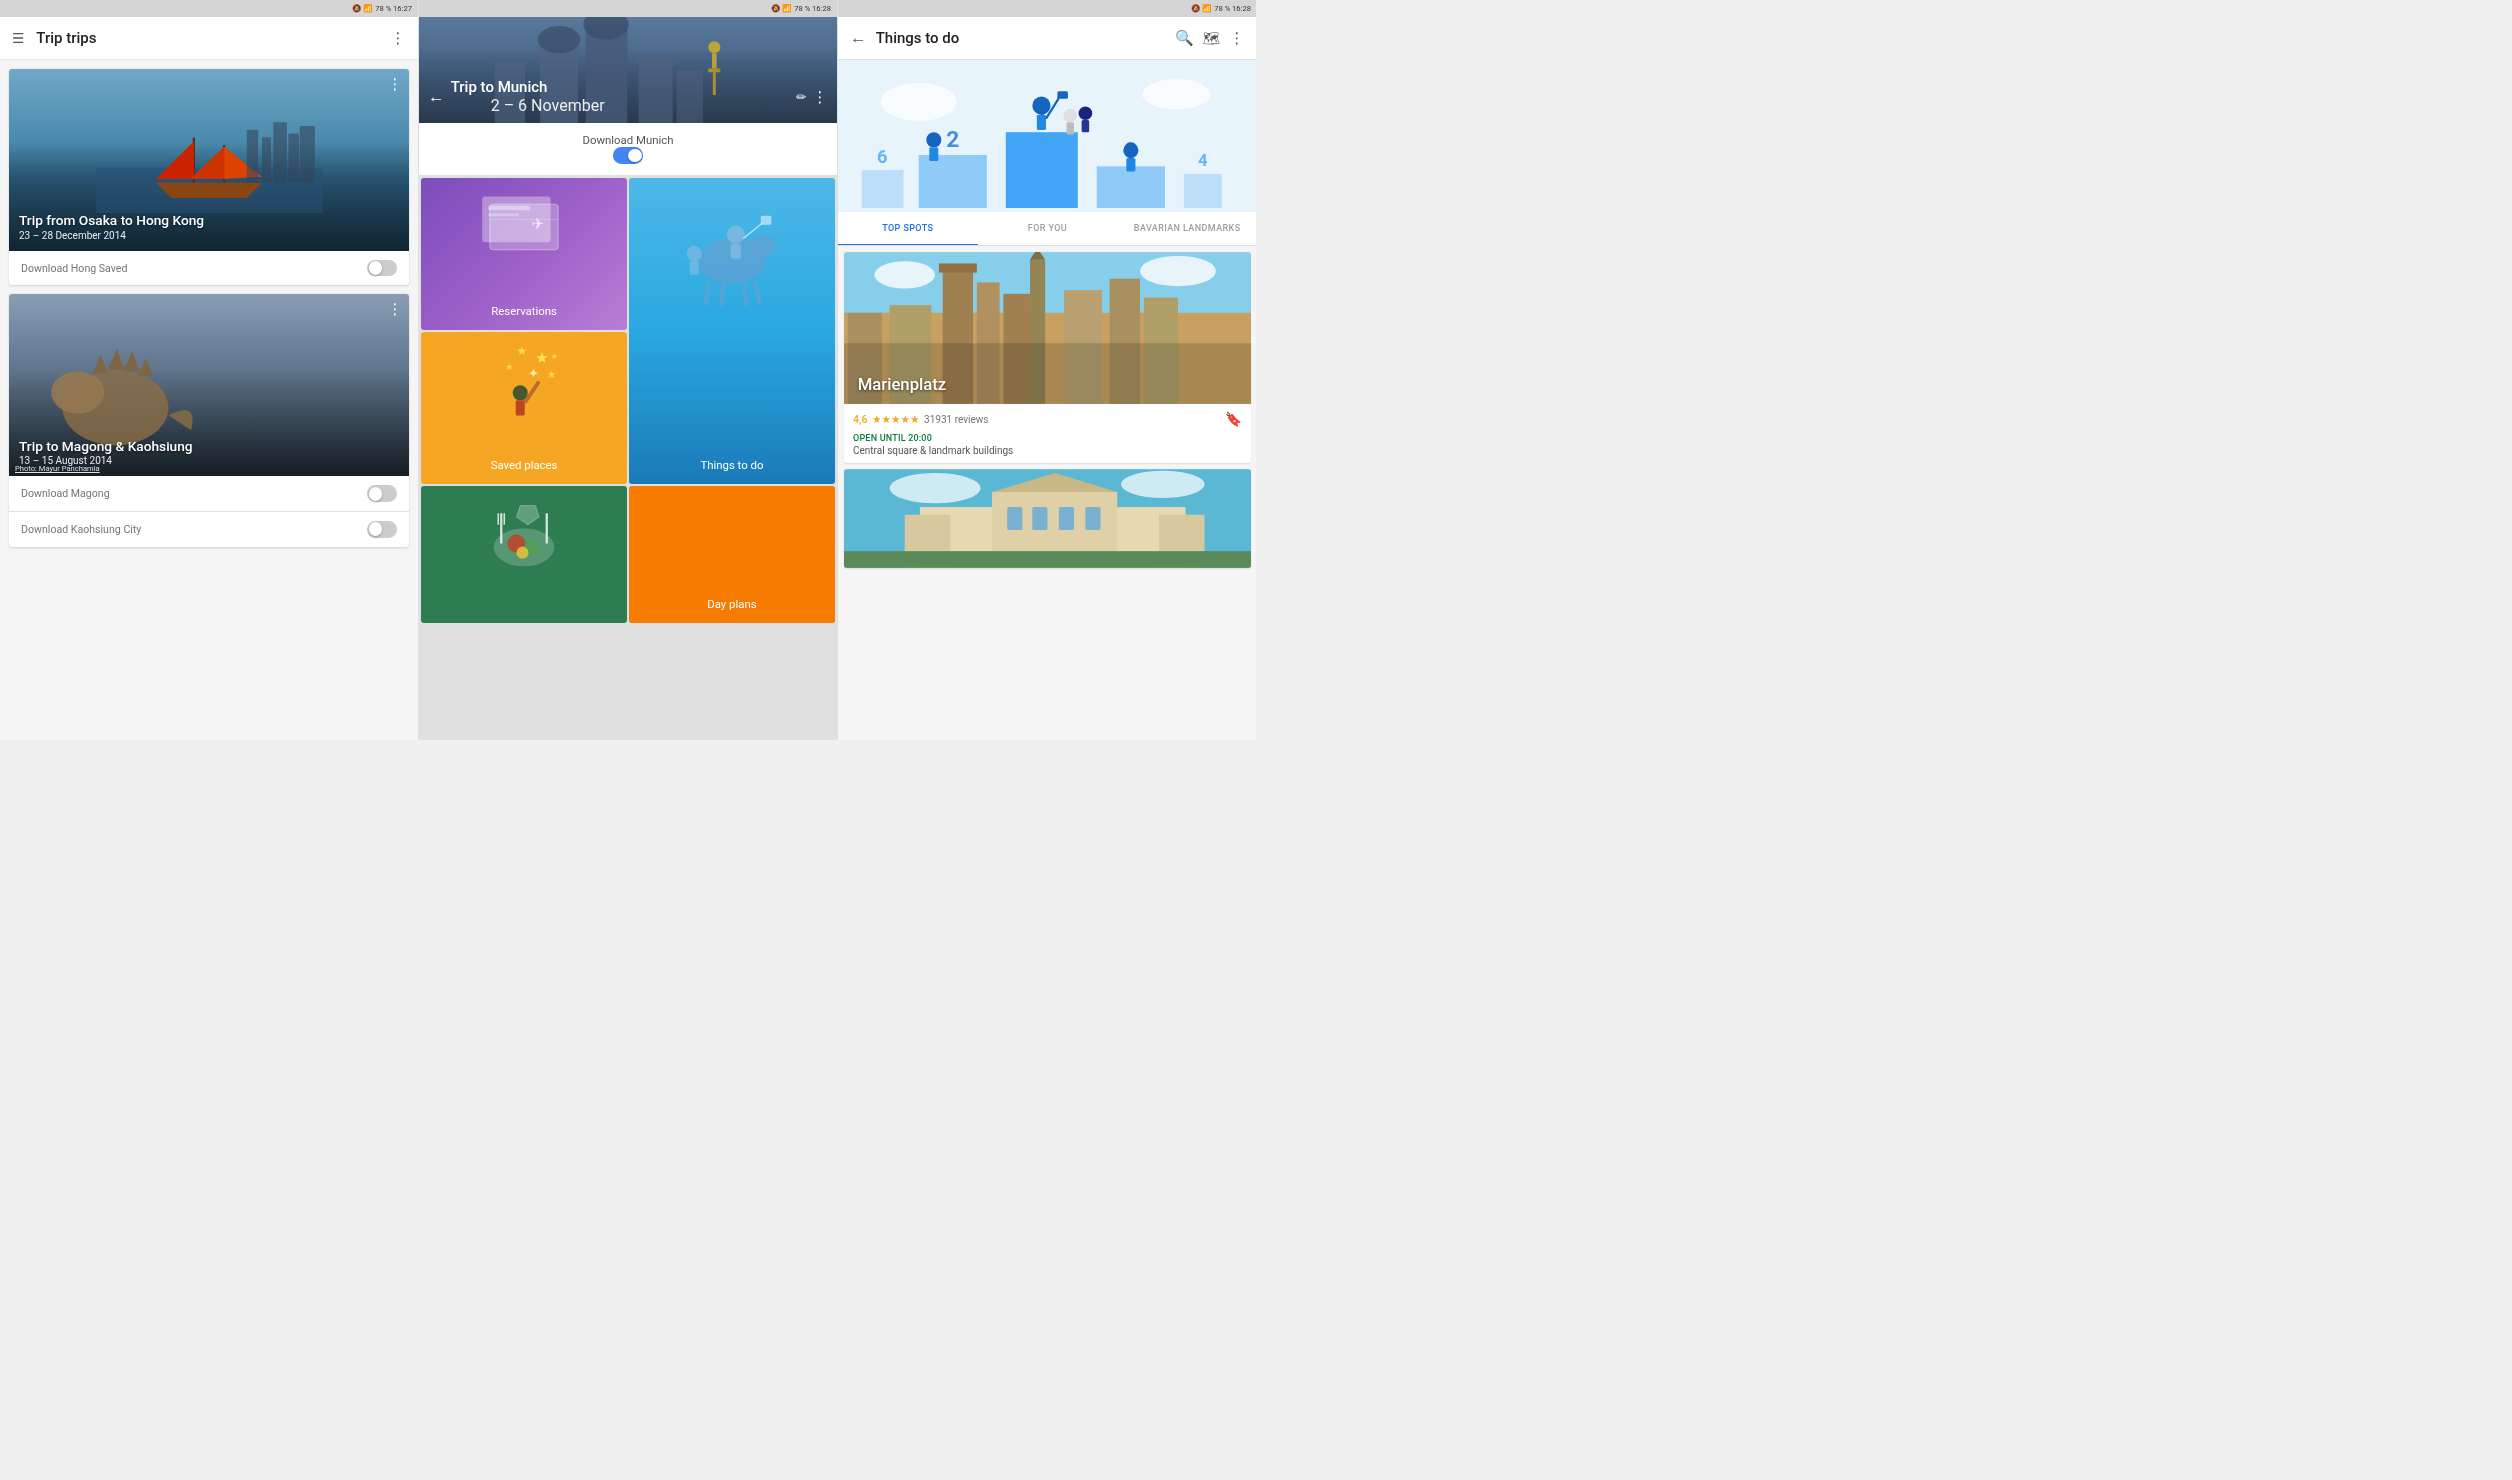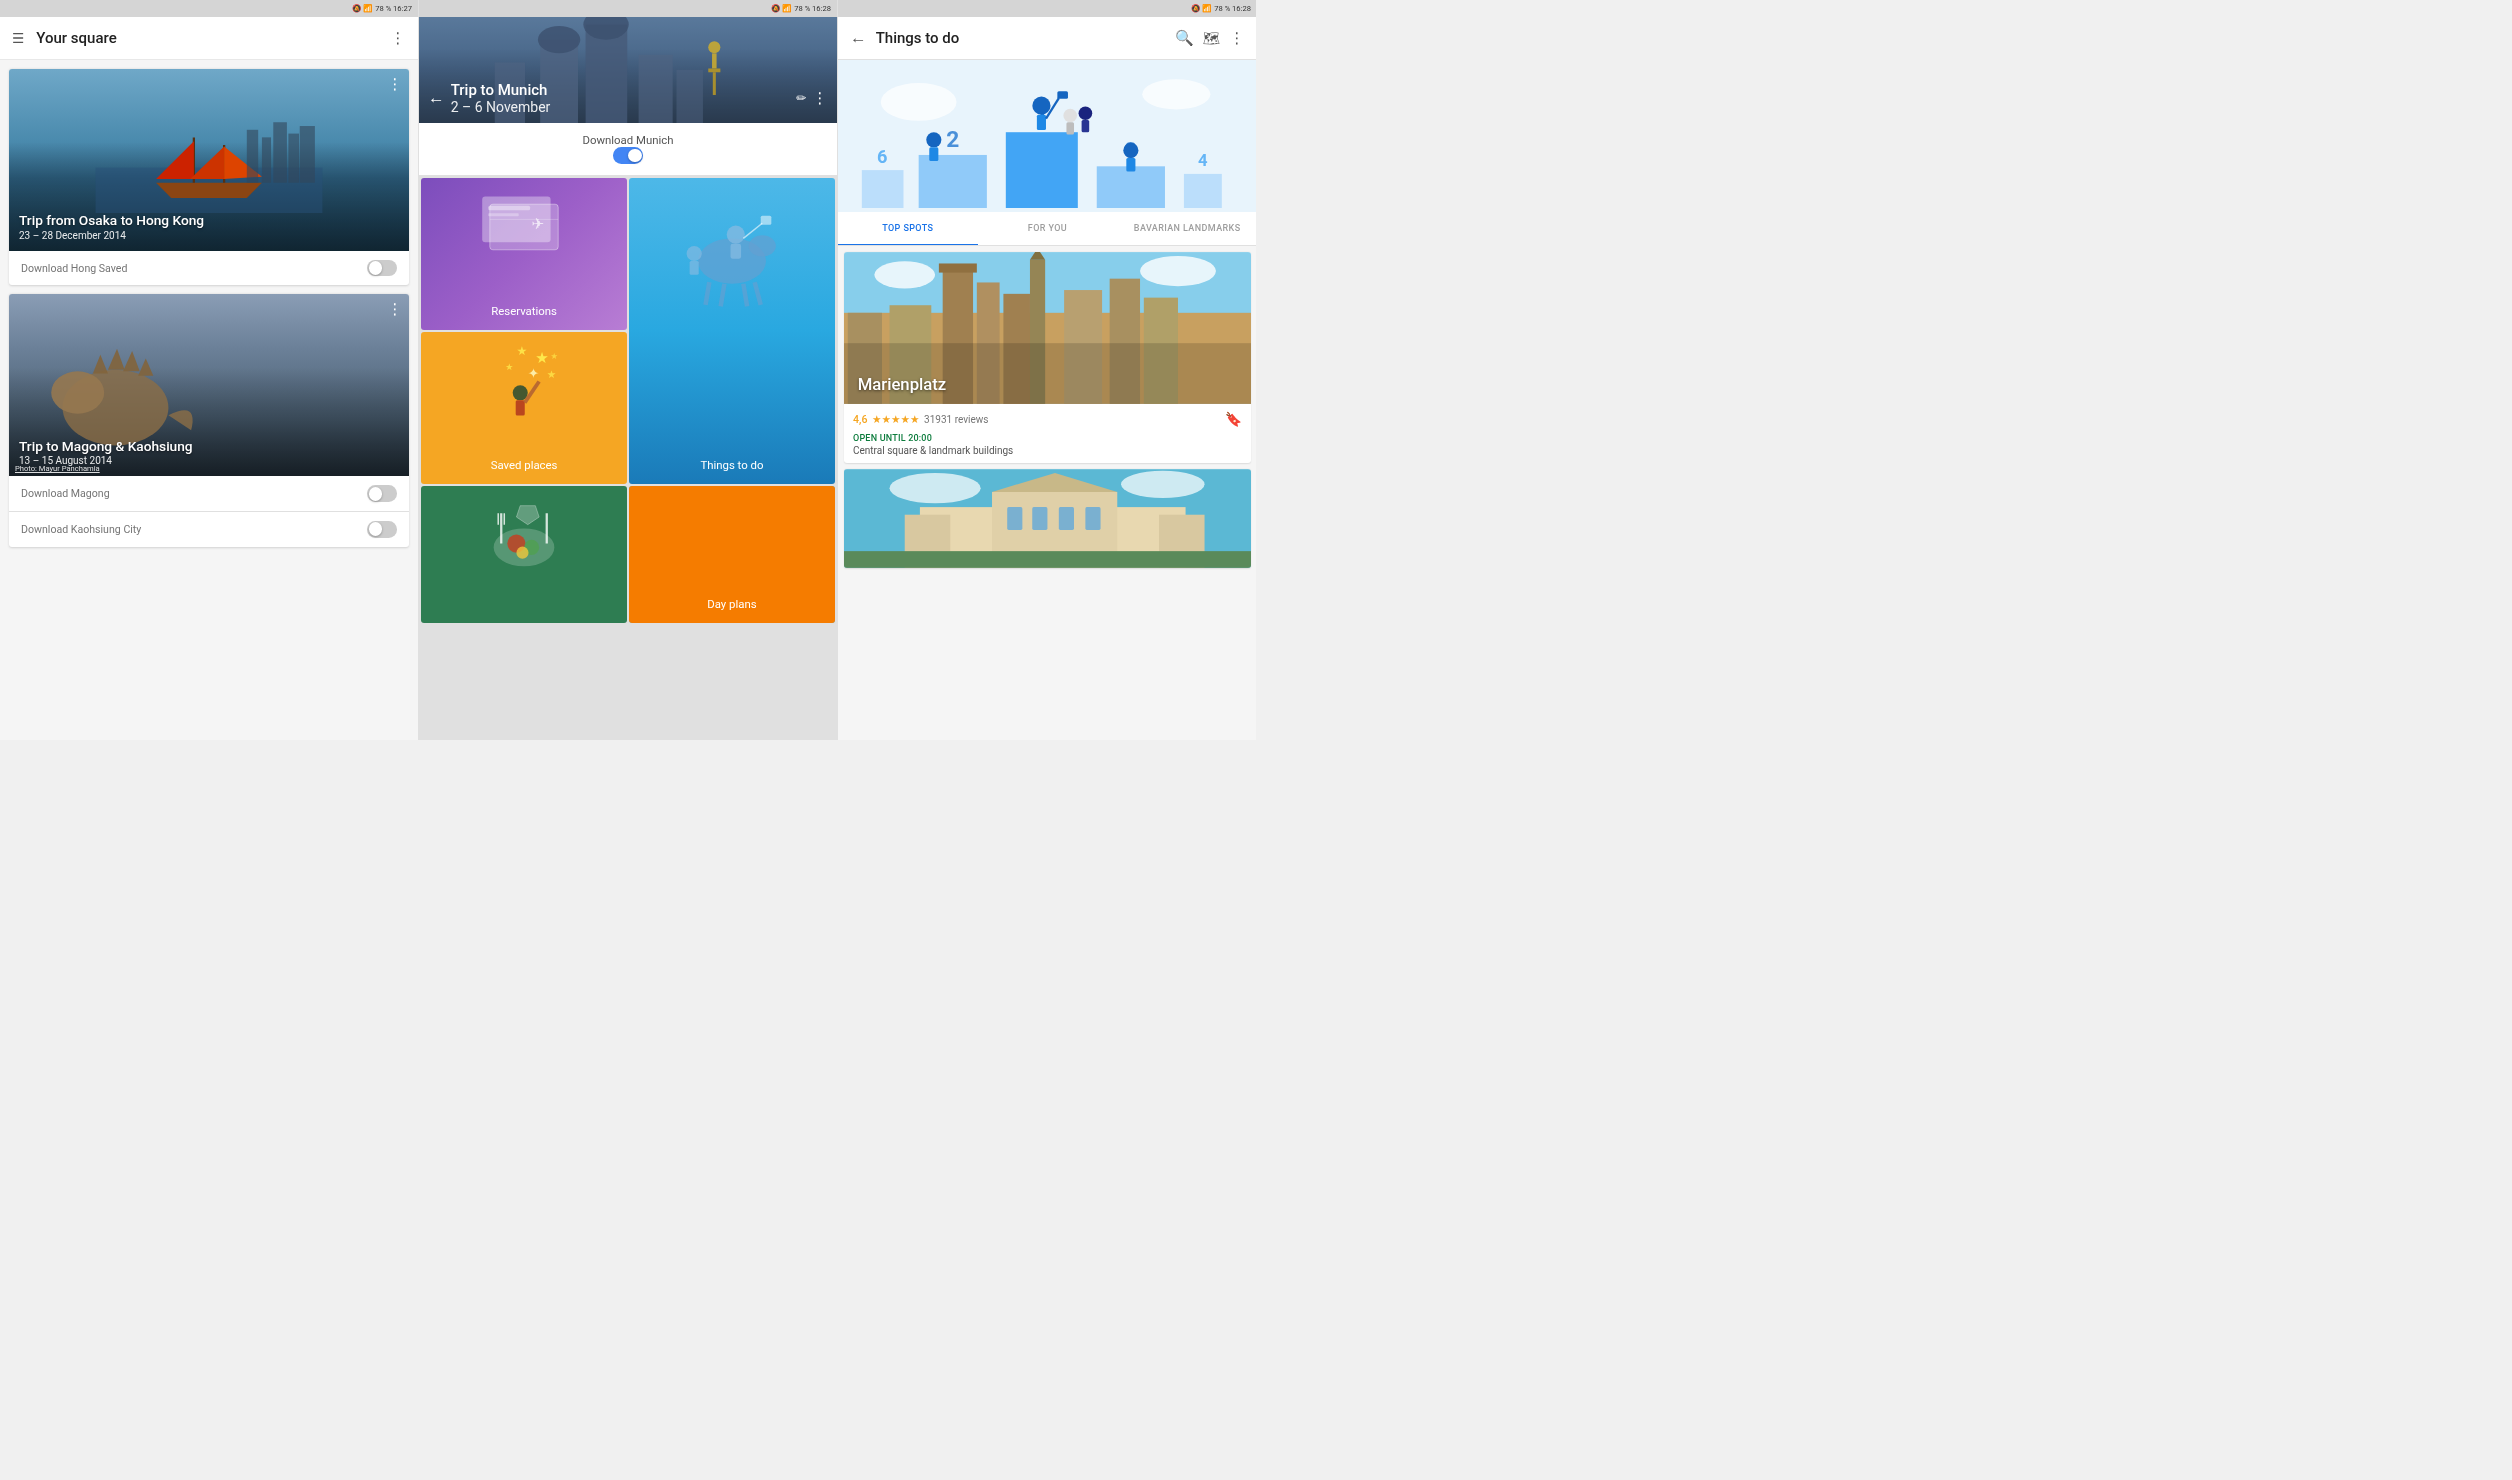--- a/index.html
+++ b/index.html
@@ -210,21 +210,22 @@
     .p2-header-text {
       flex: 1;
     }
     .p2-trip-name {
       color: #fff;
       font-size: 15px;
       font-weight: 500;
     }
     .p2-trip-dates {
       color: rgba(255,255,255,0.9);
-      font-size: 14px;
+      font-size: 16px;
+      margin-left: 40px;
     }
     .p2-edit-btn {
       color: #fff;
       font-size: 12px;
       cursor: pointer;
     }
     .p2-more-btn {
       color: #fff;
       font-size: 15px;
       cursor: pointer;
@@ -474,21 +475,21 @@
 
 <div class="panel">
 
   <div class="panel-status">
     <span>🔕 📶</span>
     <span>78 % 16:27</span>
   </div>
 
   <div class="p1-header">
     <span class="menu-icon">☰</span>
-    <span class="p1-header-title">Your square</span>
+    <span class="p1-header-title">Trip trips</span>
     <span class="more-icon">⋮</span>
   </div>
 
   <div class="p1-content">
 
     <div class="trip-card">
       <div class="trip-image hk-image">
 
         <svg class="boat-svg" width="228" height="121" viewBox="0 0 300 160">
 

